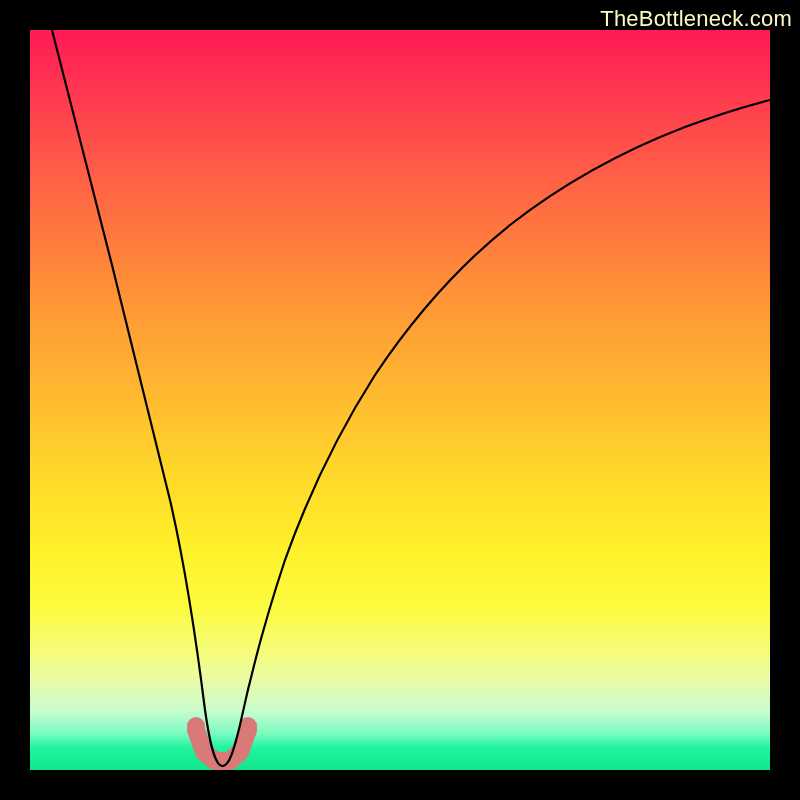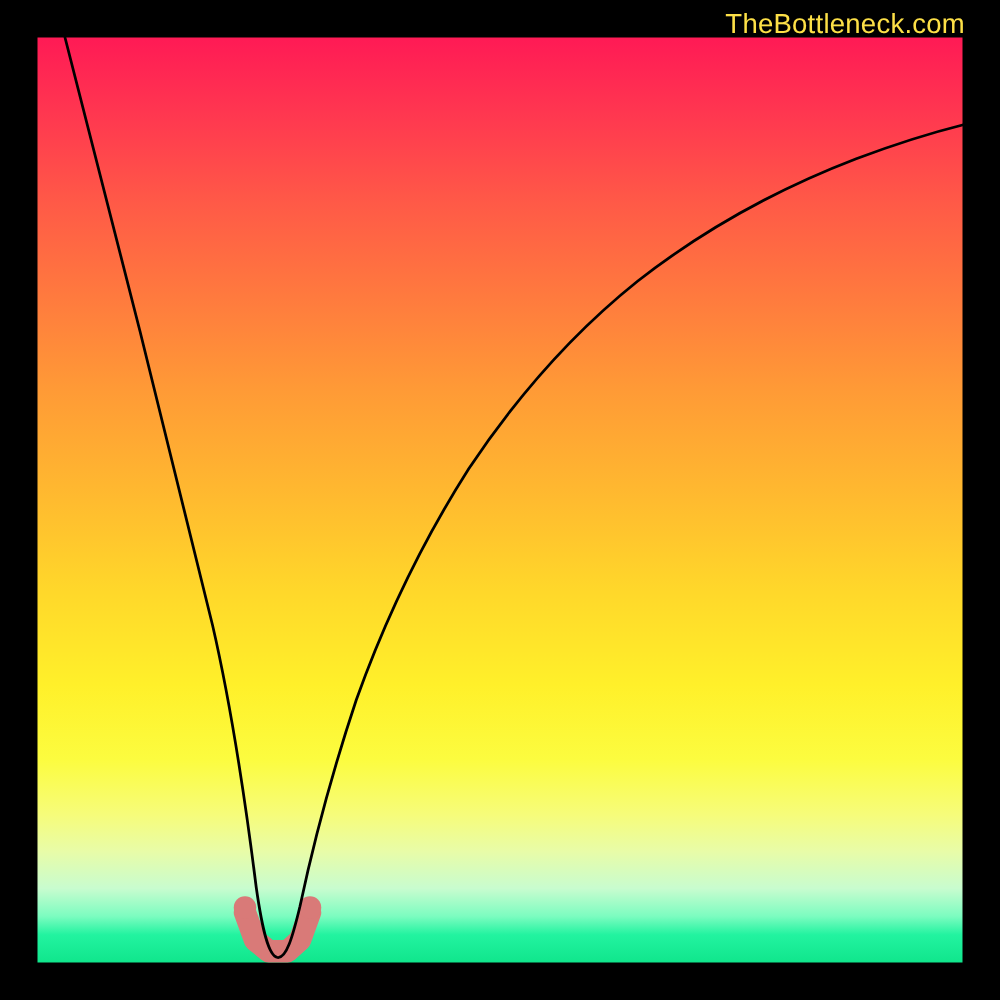--- a/index.html
+++ b/index.html
@@ -31,22 +31,22 @@
       #e8fca8 88%,
       #c8fccf 92%,
       #7cfcc0 95%,
       #22f3a0 97%,
       #10e68c 100%
     );
   }
   .watermark {
     position: absolute;
     top: 6px;
-    right: 28px;
-    color: #fde047;
+    right: 8px;
+    color: #fef9c3;
     font-size: 22px;
     font-weight: 500;
     letter-spacing: 0.2px;
     z-index: 10;
   }
   svg.plot {
     position: absolute;
     left: 30px;
     top: 30px;
     width: 740px;

